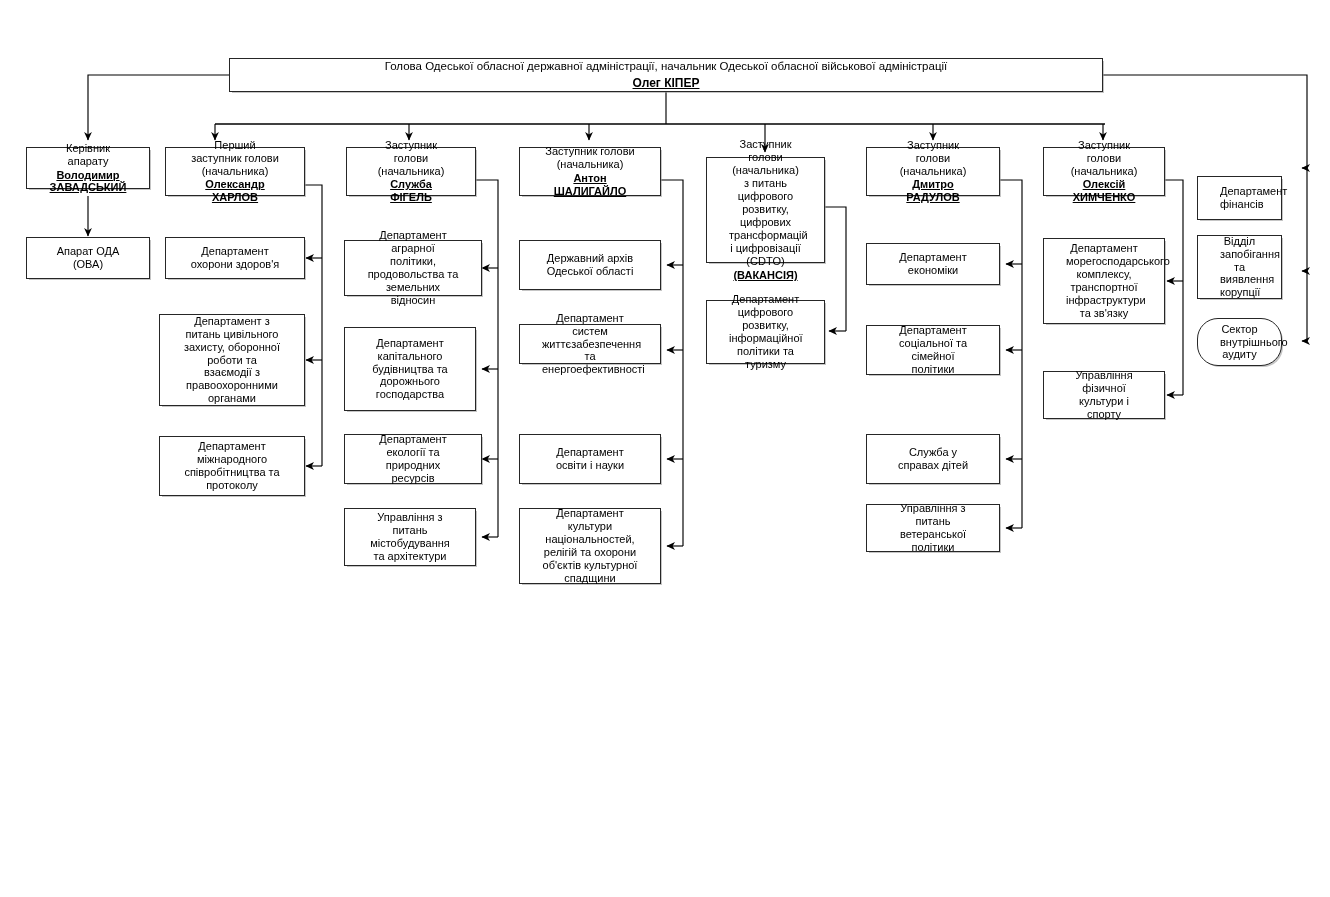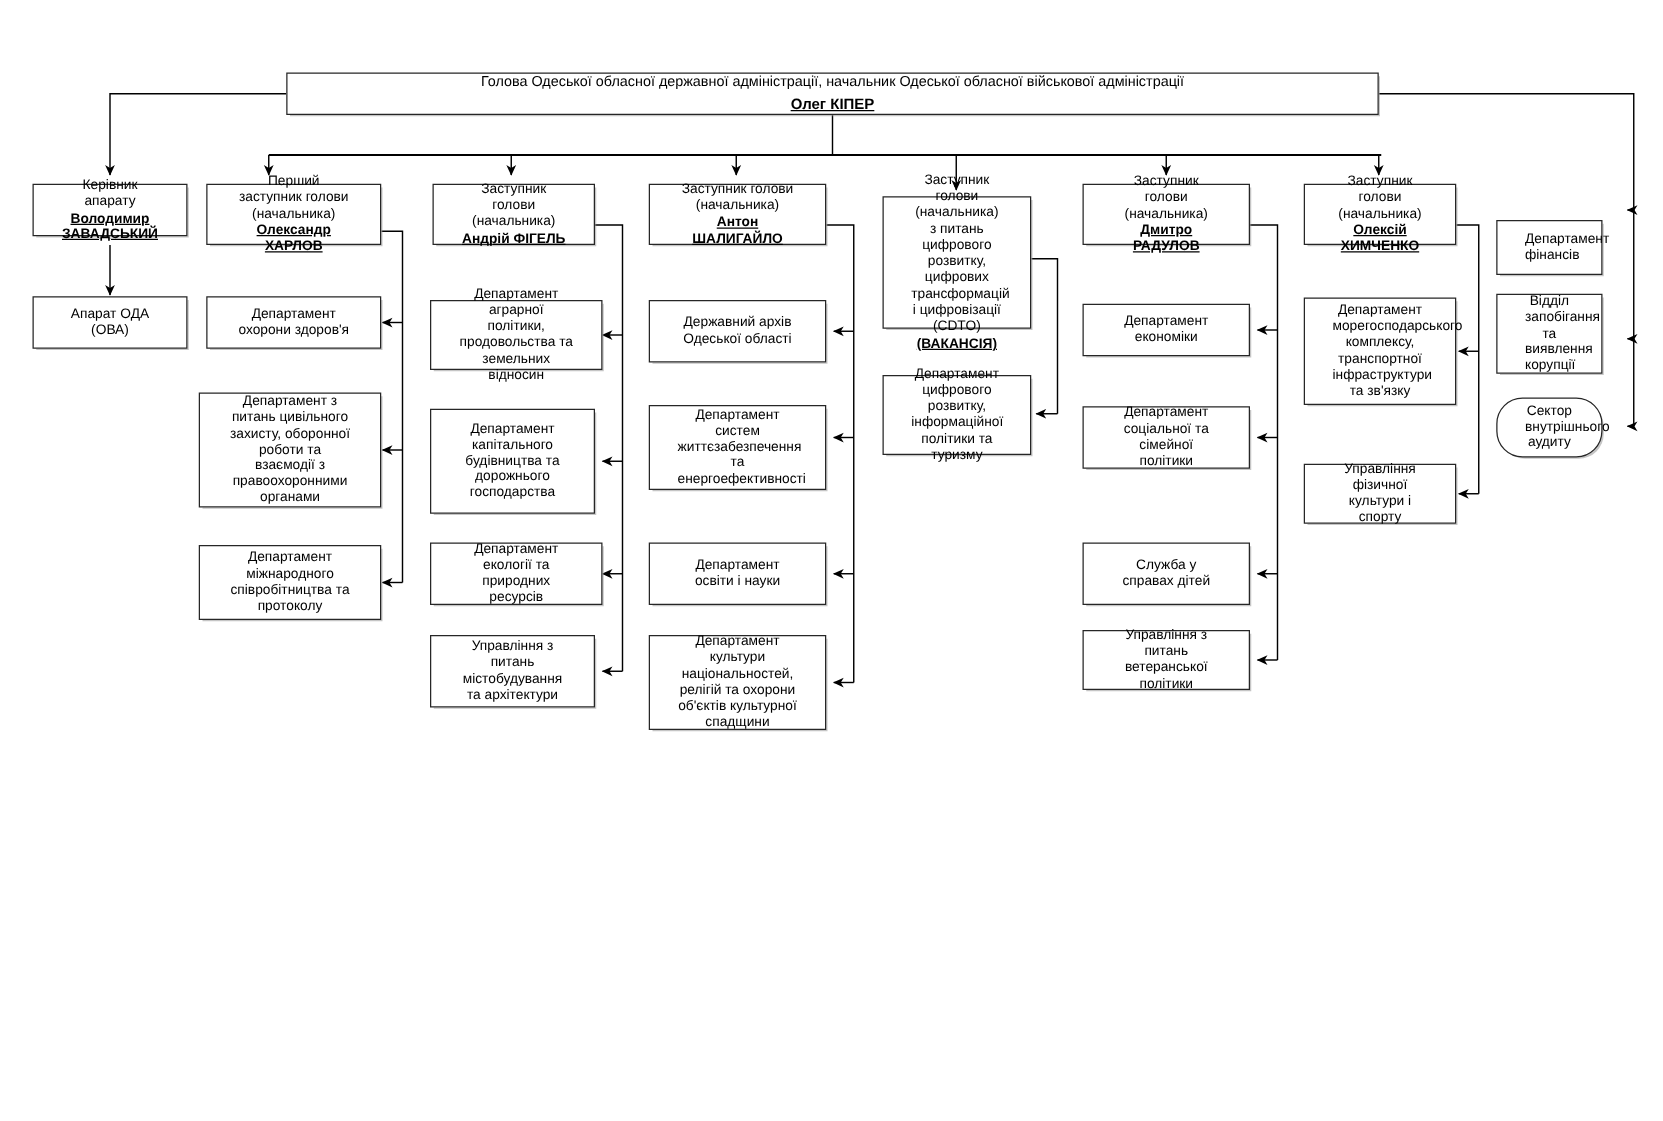--- a/index.html
+++ b/index.html
@@ -143,21 +143,21 @@
       <span>Перший заступник голови</span><br>
       <span>(начальника)</span>
       <span class="name">Олександр ХАРЛОВ</span>
     </span>
   </div>
 
   <div class="node lead" style="left:346px;top:147px;width:130px;height:49px;">
     <span class="txt">
       <span>Заступник голови</span><br>
       <span>(начальника)</span>
-      <span class="name">Андрій ФІГЕЛЬ</span>
+      <span class="name">Служба ФІГЕЛЬ</span>
     </span>
   </div>
 
   <div class="node lead" style="left:519px;top:147px;width:142px;height:49px;">
     <span class="txt">
       <span>Заступник голови</span><br>
       <span>(начальника)</span>
       <span class="name">Антон ШАЛИГАЙЛО</span>
     </span>
   </div>
@@ -208,21 +208,21 @@
   <div class="node unit" style="left:344px;top:434px;width:138px;height:50px;">
     <span class="txt">Департамент екології та природних ресурсів</span>
   </div>
   <div class="node unit" style="left:344px;top:508px;width:132px;height:58px;">
     <span class="txt">Управління з питань містобудування та архітектури</span>
   </div>
 
   <div class="node unit" style="left:519px;top:240px;width:142px;height:50px;">
     <span class="txt">Державний архів Одеської області</span>
   </div>
-  <div class="node unit" style="left:519px;top:324px;width:142px;height:68px;">
+  <div class="node unit" style="left:519px;top:324px;width:142px;height:40px;">
     <span class="txt">Департамент систем життєзабезпечення та енергоефективності</span>
   </div>
   <div class="node unit" style="left:519px;top:434px;width:142px;height:50px;">
     <span class="txt">Департамент освіти і науки</span>
   </div>
   <div class="node unit" style="left:519px;top:508px;width:142px;height:76px;">
     <span class="txt">Департамент культури національностей, релігій та охорони об'єктів культурної спадщини</span>
   </div>
 
   <div class="node unit" style="left:706px;top:300px;width:119px;height:64px;">

